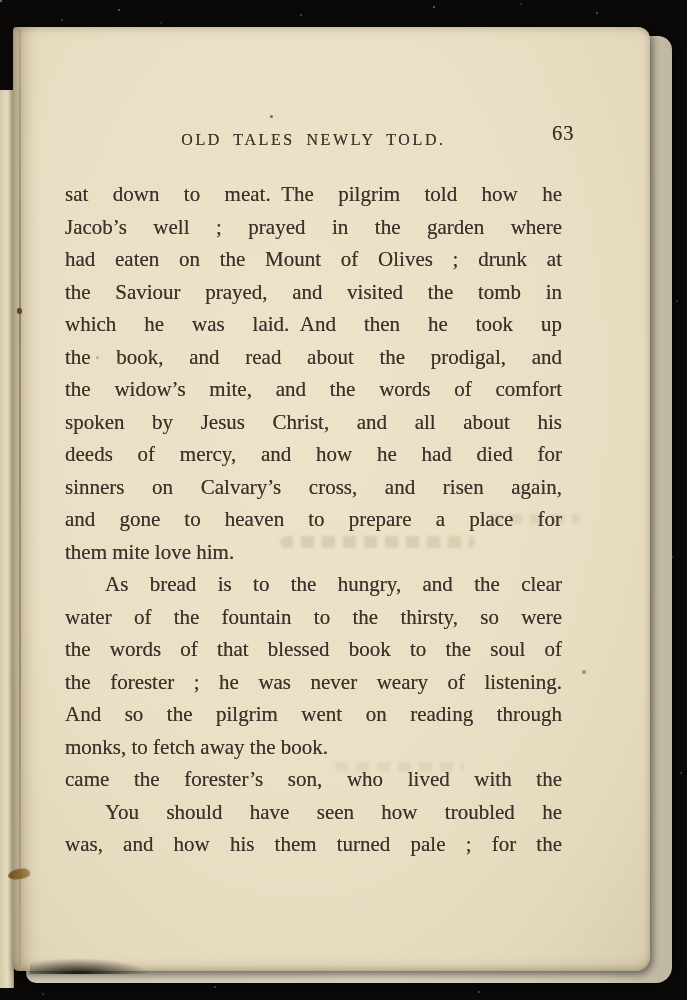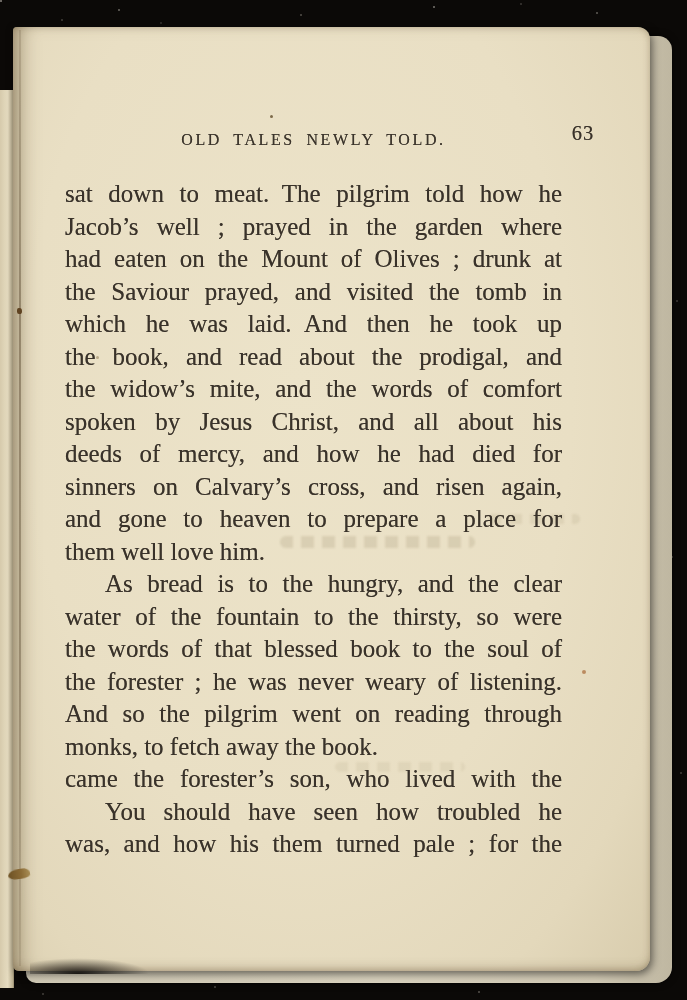--- a/index.html
+++ b/index.html
@@ -46,27 +46,27 @@
     position:absolute;left:19px;top:30px;width:2px;height:936px;
     background:linear-gradient(180deg,rgba(80,62,38,.15),rgba(80,62,38,.42) 30%,rgba(80,62,38,.35) 70%,rgba(80,62,38,.12));
     filter:blur(.4px);
   }
   .header-title{
     position:absolute;left:65px;top:131px;width:497px;text-align:center;
     font-size:16px;letter-spacing:2.6px;word-spacing:5px;color:#3b342b;
     text-shadow:0 0 .4px rgba(59,52,43,.7);
   }
   .page-number{
-    position:absolute;left:552px;top:122px;width:62px;text-align:center;
+    position:absolute;left:552px;top:122px;width:62px;text-align:left;
     font-size:20.5px;letter-spacing:1px;color:#39322a;
     text-shadow:0 0 .4px rgba(57,50,42,.7);
   }
   .text-block{
     position:absolute;left:65px;top:178px;width:497px;
-    font-size:25px;line-height:32.5px;color:#39322a;
+    font-size:21px;line-height:32.5px;color:#39322a;
     text-shadow:0 0 .45px rgba(57,50,42,.65);
   }
   .line{text-align:justify;text-align-last:justify;}
   .line.end{text-align-last:left;}
   .line.indent{text-indent:40px;}
   
   .ghost{
     position:absolute;border-radius:6px;filter:blur(1.2px);
     background:repeating-linear-gradient(90deg,rgba(128,112,76,.16) 0 13px,rgba(128,112,76,0) 13px 21px);
   }
@@ -114,21 +114,21 @@
       <div class="line">Jacob’s well ; prayed in the garden where</div>
       <div class="line">had eaten on the Mount of Olives ; drunk at</div>
       <div class="line">the Saviour prayed, and visited the tomb in</div>
       <div class="line">which he was laid. And then he took up</div>
       <div class="line">the book, and read about the prodigal, and</div>
       <div class="line">the widow’s mite, and the words of comfort</div>
       <div class="line">spoken by Jesus Christ, and all about his</div>
       <div class="line">deeds of mercy, and how he had died for</div>
       <div class="line">sinners on Calvary’s cross, and risen again,</div>
       <div class="line">and gone to heaven to prepare a place for</div>
-      <div class="line end">them well love him.</div>
+      <div class="line end">them mite love him.</div>
     </div>
     <div>
       <div class="line indent">As bread is to the hungry, and the clear</div>
       <div class="line">water of the fountain to the thirsty, so were</div>
       <div class="line">the words of that blessed book to the soul of</div>
       <div class="line">the forester ; he was never weary of listening.</div>
       <div class="line">And so the pilgrim went on reading through</div>
       <div class="line end">monks, to fetch away the book.</div>
       <div class="line">came the forester’s son, who lived with the</div>
     </div>

